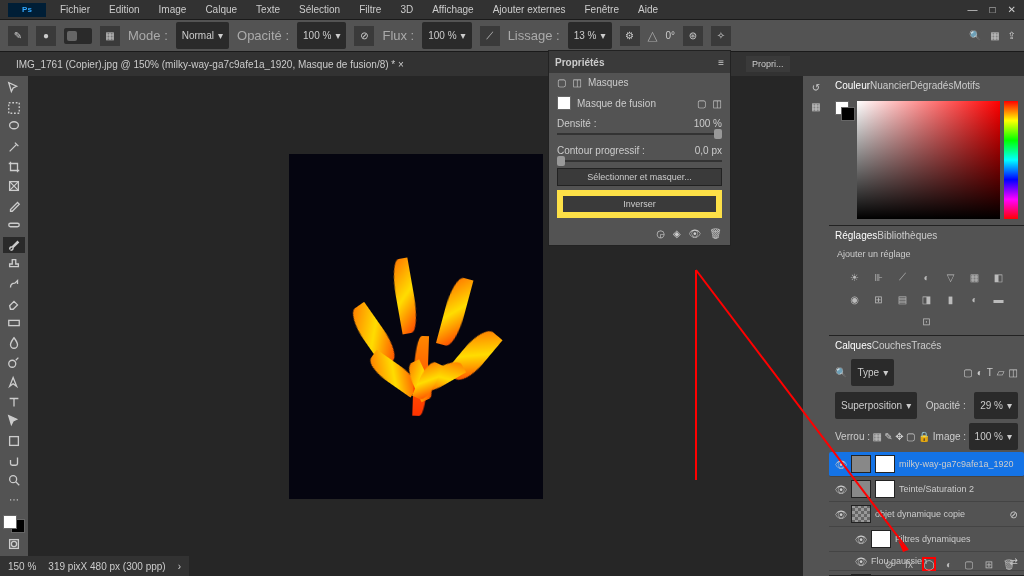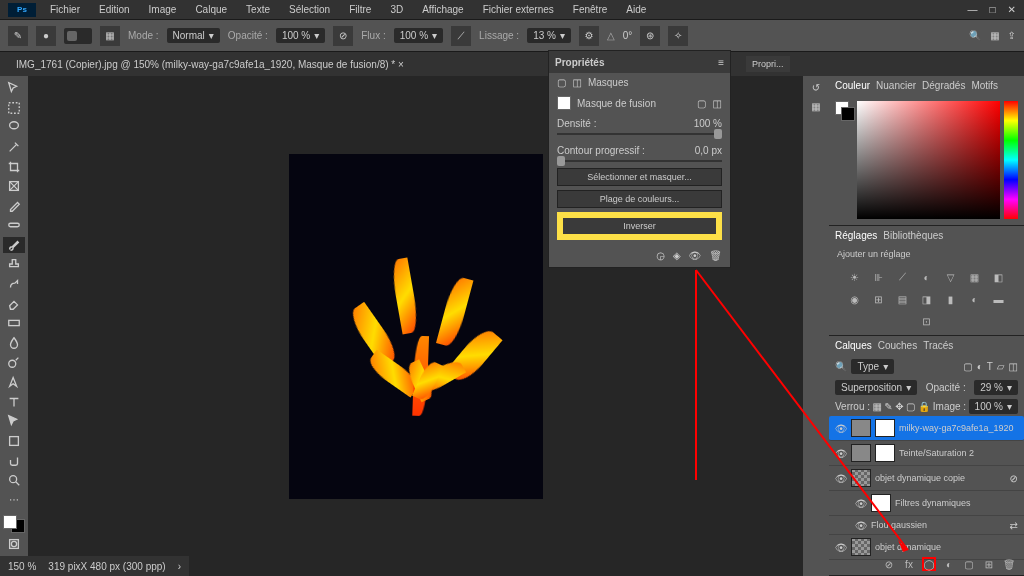--- a/index.html
+++ b/index.html
@@ -1,27 +1,27 @@
 <!DOCTYPE html>
 <html><head>
 <meta charset="utf-8">
 <style>
 *{margin:0;padding:0;box-sizing:border-box;font-family:Arial,sans-serif;font-size:10px;color:#ccc;user-select:none}
 body{background:#323232;width:1024px;height:576px;overflow:hidden;position:relative}
 .top{height:20px;background:#323232;display:flex;align-items:center;padding:0 8px;border-bottom:1px solid #1a1a1a}
-.ps-logo{width:28px;height:14px;background:#001e36;color:#31a8ff;display:flex;align-items:center;justify-content:center;font-size:8px;font-weight:bold;margin-right:8px}
+.ps-logo{width:38px;height:14px;background:#001e36;color:#31a8ff;display:flex;align-items:center;justify-content:center;font-size:8px;font-weight:bold;margin-right:8px}
 .menu{display:flex;gap:7px}
 .menu span{padding:3px 6px;cursor:pointer}
 .win-ctrl{margin-left:auto;display:flex;gap:12px;color:#888}
 .opt-bar{height:32px;background:#535353;display:flex;align-items:center;padding:0 8px;gap:8px;border-bottom:1px solid #1a1a1a}
 .tool-ic{width:20px;height:20px;background:#3a3a3a;display:flex;align-items:center;justify-content:center}
 .sw{width:28px;height:16px;background:#2a2a2a;border-radius:2px;position:relative}
 .sw::after{content:'';position:absolute;width:10px;height:10px;background:#666;border-radius:2px;top:3px;left:3px}
-.sel{background:#2a2a2a;padding:2px 6px;border-radius:2px;display:flex;align-items:center;gap:4px}
-.lbl{color:#aaa;font-size:10px}
+.sel{background:#2a2a2a;padding:8px 6px;border-radius:2px;display:flex;align-items:center;gap:4px}
+.lbl{color:#aaa;font-size:13px}
 .tab-bar{height:24px;background:#323232;display:flex;align-items:center;padding:0 8px}
 .doc-tab{background:#323232;padding:4px 8px;font-size:10px;color:#ddd}
 .main{display:flex;height:500px}
 .toolbox{width:28px;background:#535353;display:flex;flex-direction:column;padding:4px 0;gap:3px;align-items:center}
 .tb{width:22px;height:20px;display:flex;align-items:center;justify-content:center;cursor:pointer}
 .tb.active{background:#2a2a2a}
 .tb svg{width:14px;height:14px;stroke:#ccc;fill:none;stroke-width:1.5}
 .fgbg{width:22px;height:22px;position:relative;margin-top:4px}
 .fgbg .f{position:absolute;width:14px;height:14px;background:#fff;border:1px solid #666;top:0;left:0}
 .fgbg .b{position:absolute;width:14px;height:14px;background:#000;border:1px solid #666;bottom:0;right:0}
@@ -37,21 +37,21 @@
 .slider-t{height:2px;background:#333;margin:0 8px 6px;position:relative}
 .slider-t::after{content:'';position:absolute;right:0;top:-4px;width:8px;height:10px;background:#999;border-radius:2px}
 .slider-t.left::after{left:0;right:auto}
 .btn{background:#3a3a3a;padding:3px 10px;margin:4px 8px;text-align:center;border:1px solid #222;cursor:pointer;font-size:9px}
 .btn.hl{border:6px solid #fde047}
 .icon-row{display:flex;justify-content:flex-end;gap:8px;padding:6px 8px}
 .narrow{width:26px;background:#535353;display:flex;flex-direction:column;align-items:center;padding:6px 0;gap:8px}
 .ntab{background:#3a3a3a;padding:3px 6px;font-size:9px;position:absolute;left:746px;top:56px}
 .right{width:195px;background:#535353;display:flex;flex-direction:column}
 .rp{border-bottom:1px solid #222}
-.rtabs{display:flex;padding:4px 6px;gap:6px;font-size:9px}
+.rtabs{display:flex;padding:4px 6px;font-size:9px}
 .rtabs span.act{color:#fff}
 .picker{height:130px;padding:6px;display:flex;gap:4px}
 .grad{flex:1;background:linear-gradient(to bottom,transparent,#000),linear-gradient(to right,#fff,#f00)}
 .hue{width:14px;background:linear-gradient(to bottom,#f00,#ff0,#0f0,#0ff,#00f,#f0f,#f00)}
 .adj-icons{display:flex;flex-wrap:wrap;gap:6px;padding:6px 10px;justify-content:center}
 .adj-icons span{width:18px;height:16px;display:flex;align-items:center;justify-content:center;color:#bbb}
 .layers{flex:1;overflow:hidden}
 .lctrl{padding:4px 6px;display:flex;align-items:center;gap:4px}
 .lctrl2{padding:2px 6px;display:flex;align-items:center;justify-content:space-between;font-size:9px}
 .layer{display:flex;align-items:center;padding:3px 6px;gap:4px;border-bottom:1px solid #444}
@@ -75,21 +75,21 @@
   <div class="menu">
     <span>Fichier</span>
     <span>Edition</span>
     <span>Image</span>
     <span>Calque</span>
     <span>Texte</span>
     <span>Sélection</span>
     <span>Filtre</span>
     <span>3D</span>
     <span>Affichage</span>
-    <span>Fichier externes</span>
+    <span>Ajouter externes</span>
     <span>Fenêtre</span>
     <span>Aide</span>
   </div>
   <div class="win-ctrl">
     <span>—</span>
     <span>□</span>
     <span>✕</span>
   </div>
 </div>
 
@@ -437,21 +437,20 @@
       <span>Densité :</span>
       <span>100 %</span>
     </div>
   <div class="slider-t"></div>
   <div class="slider-row">
       <span>Contour progressif :</span>
       <span>0,0 px</span>
     </div>
   <div class="slider-t left"></div>
   <div class="btn">Sélectionner et masquer...</div>
-  <div class="btn">Plage de couleurs...</div>
   <div class="btn hl">Inverser</div>
   <div class="icon-row">
     <span>◶</span>
     <span>◈</span>
     <span>👁</span>
     <span>🗑</span>
   </div>
 </div>
 
 <div class="ntab">Propri...</div>

